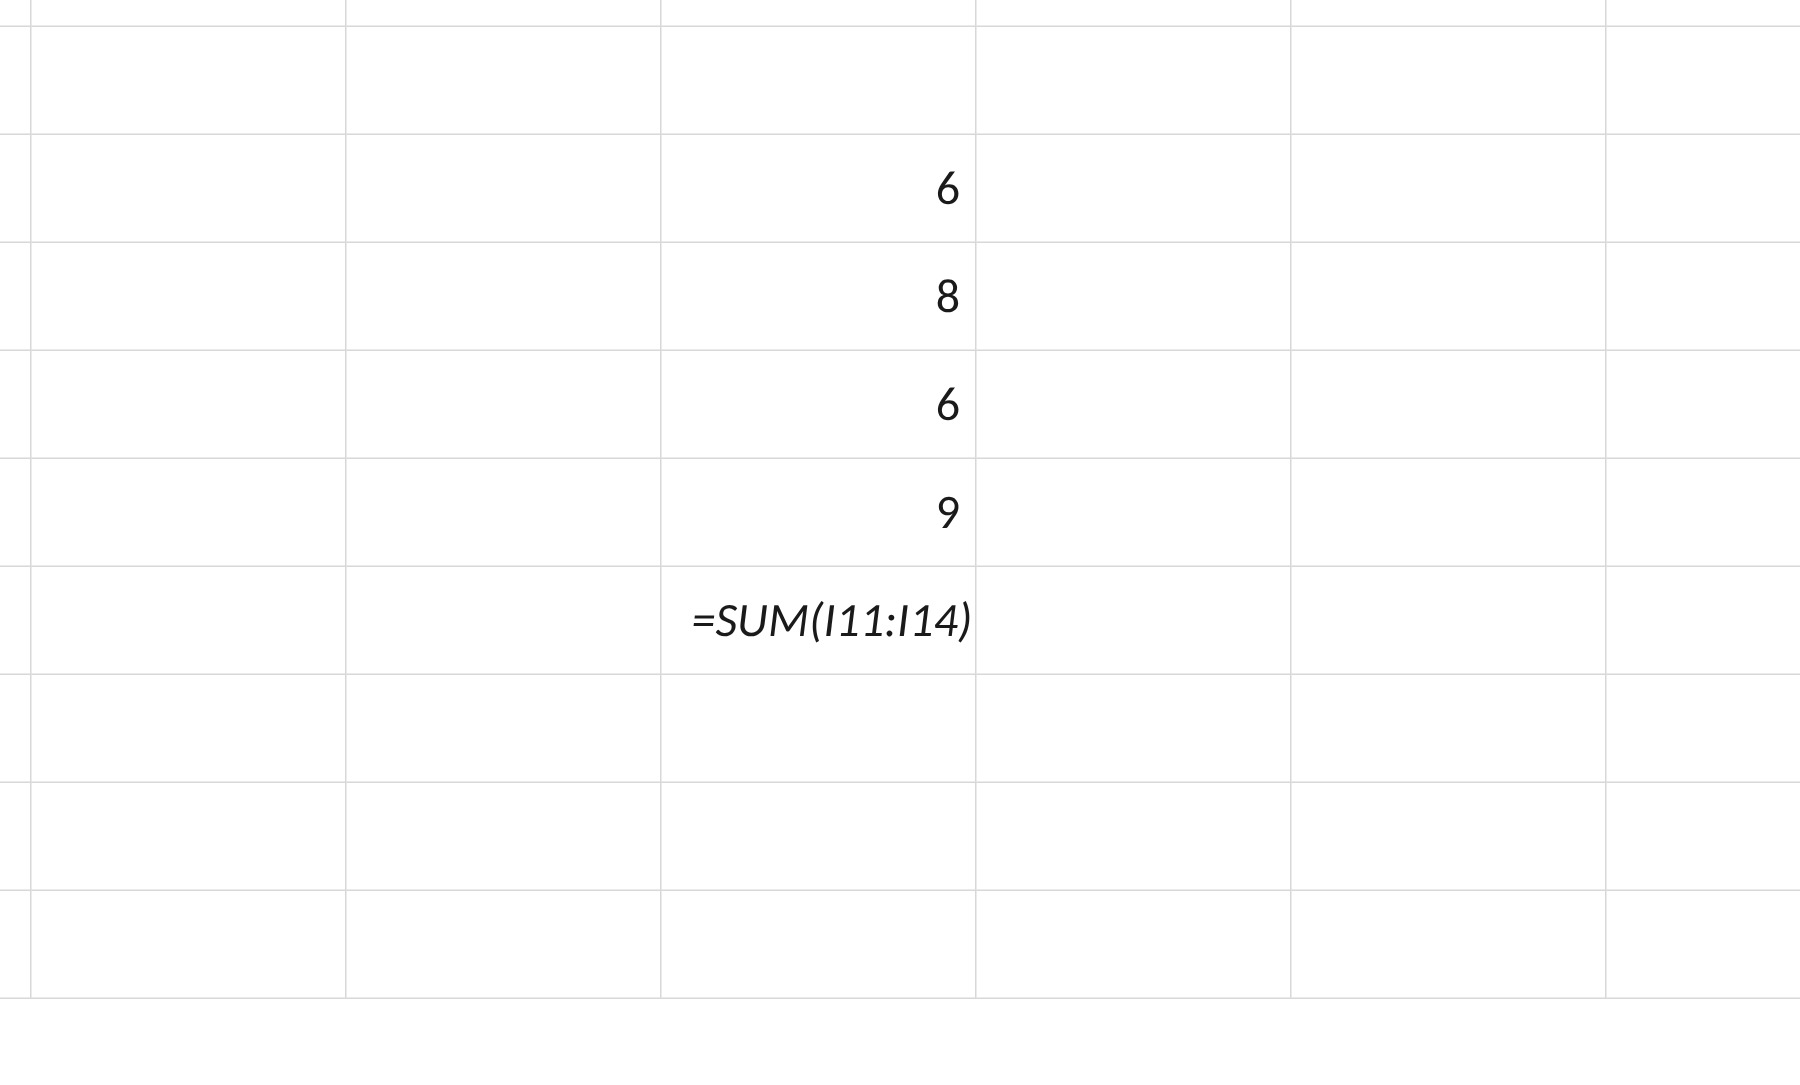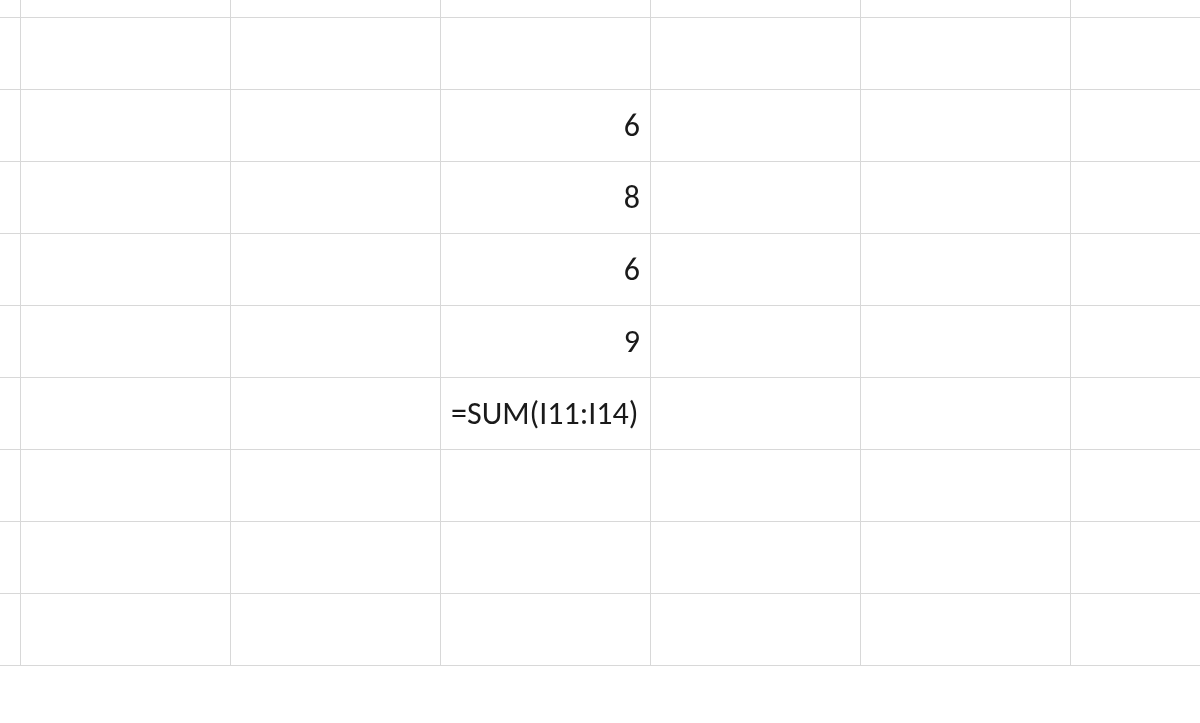--- a/index.html
+++ b/index.html
@@ -52,22 +52,23 @@
     }
     .txt {
       justify-content: flex-start;
     }
     .formula-overflow {
       overflow: visible;
       position: relative;
     }
     .formula-text {
       position: absolute;
-      left: 10px;
+      left: 20px;
       white-space: nowrap;
+      font-style: italic;
     }
     
     .row-top {
       height: 18px;
     }
   </style>
 </head>
 <body>
 
 <div class="grid">

